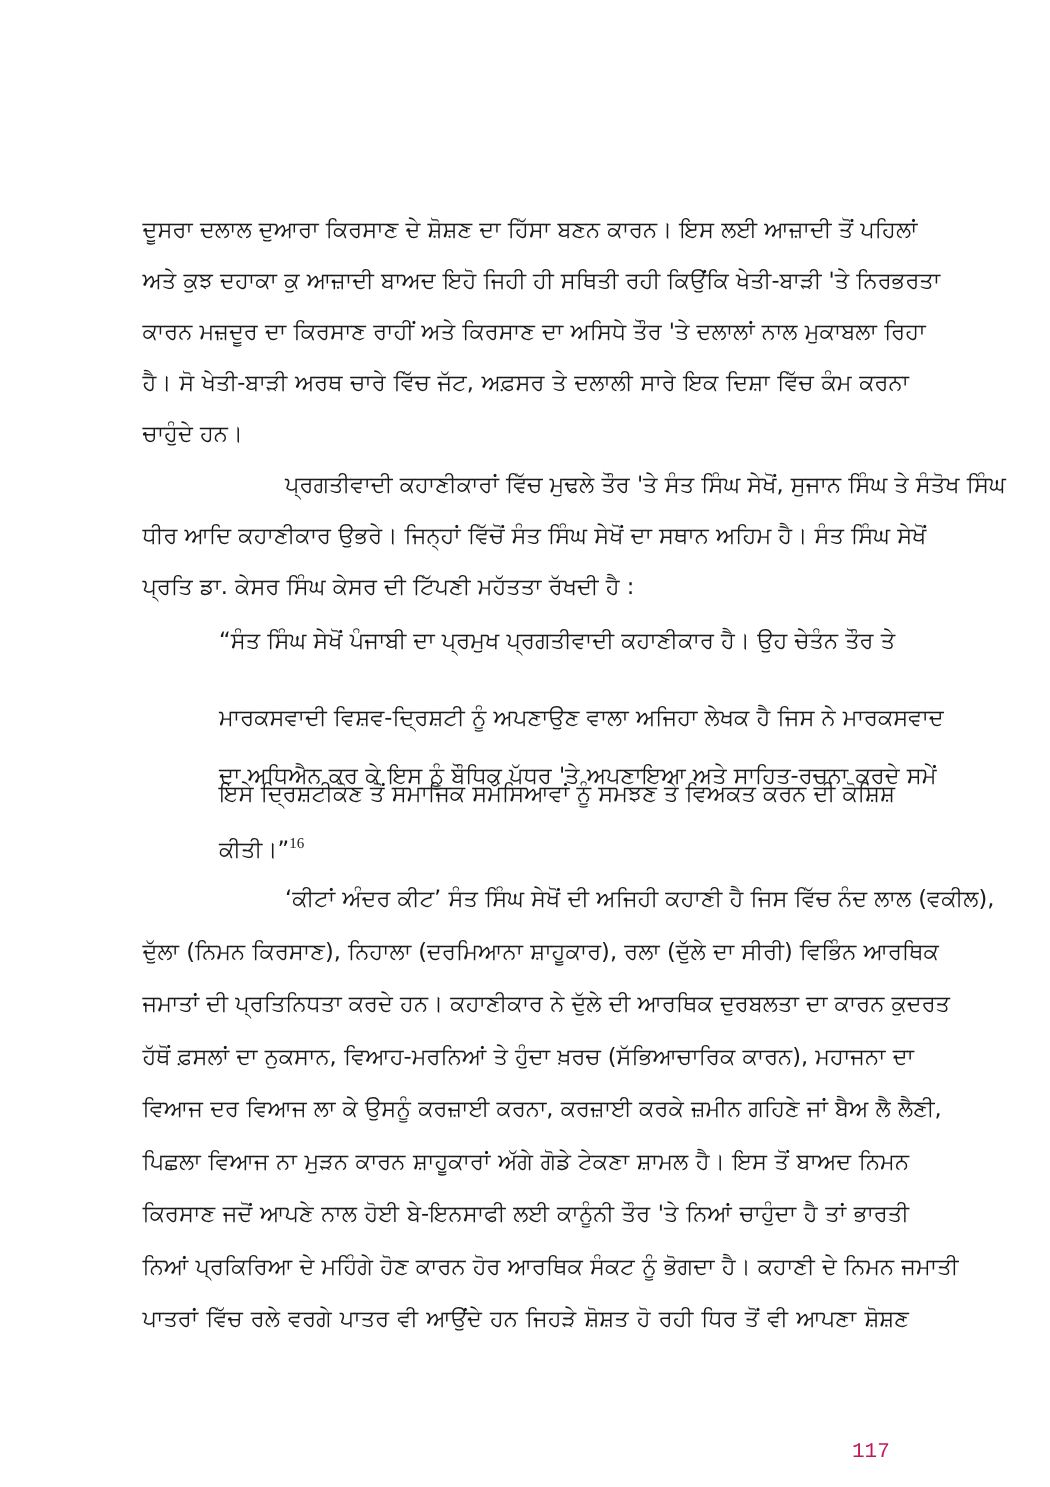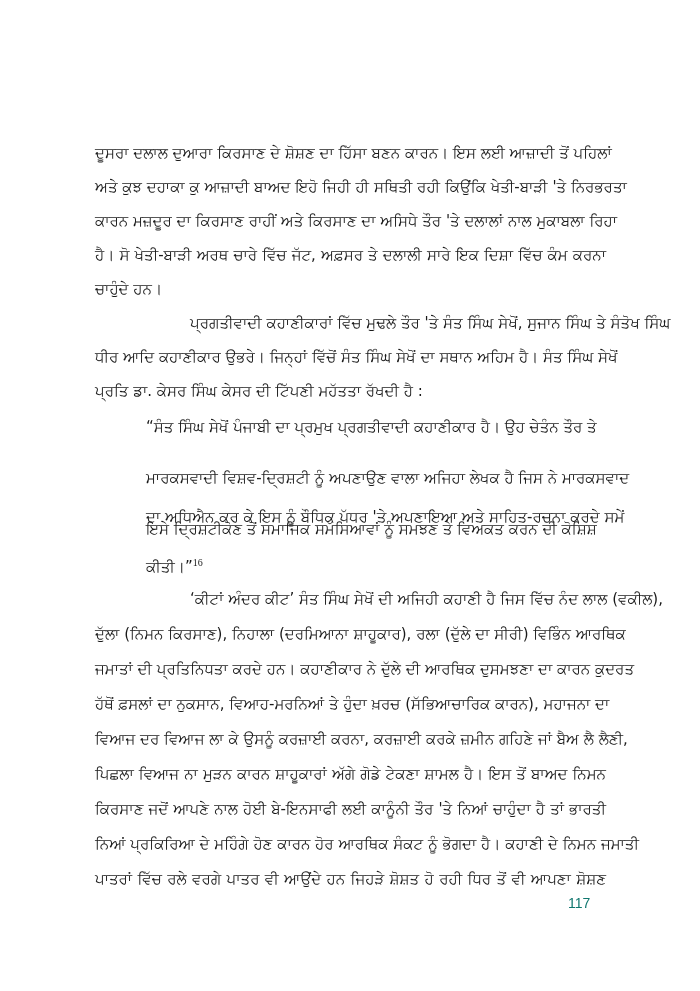--- a/index.html
+++ b/index.html
@@ -55,24 +55,24 @@
     text-align: center;
   }
   sup.fn {
     font-family: "Liberation Serif", "DejaVu Serif", serif;
     font-size: 10px;
     vertical-align: 6px;
   }
   .page-number {
     position: absolute;
     left: 568px;
-    top: 895px;
-    font-family: Liberation Sans, sans-serif;
+    top: 960px;
+    font-family: Liberation Mono, monospace;
     font-size: 14px;
-    color: #0f766e;
+    color: #be185d;
   }
 </style>
 </head>
 <body>
 
 <div class="page">
 
   <div>
     <div class="line full" style="top:143px">ਦੂਸਰਾ ਦਲਾਲ ਦੁਆਰਾ ਕਿਰਸਾਣ ਦੇ ਸ਼ੋਸ਼ਣ ਦਾ ਹਿੱਸਾ ਬਣਨ ਕਾਰਨ। ਇਸ ਲਈ ਆਜ਼ਾਦੀ ਤੋਂ ਪਹਿਲਾਂ</div>
     <div class="line full" style="top:177px">ਅਤੇ ਕੁਝ ਦਹਾਕਾ ਕੁ ਆਜ਼ਾਦੀ ਬਾਅਦ ਇਹੋ ਜਿਹੀ ਹੀ ਸਥਿਤੀ ਰਹੀ ਕਿਉਂਕਿ ਖੇਤੀ-ਬਾੜੀ 'ਤੇ ਨਿਰਭਰਤਾ</div>
@@ -93,21 +93,21 @@
     <div class="line quote" style="top:507px">ਦਾ ਅਧਿਐਨ ਕਰ ਕੇ ਇਸ ਨੂੰ ਬੌਧਿਕ ਪੱਧਰ 'ਤੇ ਅਪਣਾਇਆ ਅਤੇ ਸਾਹਿਤ-ਰਚਨਾ ਕਰਦੇ ਸਮੇਂ</div>
     <div class="line quote" style="top:519px">ਇਸੇ ਦ੍ਰਿਸ਼ਟੀਕੋਣ ਤੋਂ ਸਮਾਜਿਕ ਸਮੱਸਿਆਵਾਂ ਨੂੰ ਸਮਝਣ ਤੇ ਵਿਅਕਤ ਕਰਨ ਦੀ ਕੋਸ਼ਿਸ਼</div>
     <div class="line quote-last" style="top:553px">
       <span>ਕੀਤੀ।”</span><sup class="fn">16</sup>
     </div>
   </div>
 
   <div>
     <div class="line indent" style="top:589px">‘ਕੀਟਾਂ ਅੰਦਰ ਕੀਟ’ ਸੰਤ ਸਿੰਘ ਸੇਖੋਂ ਦੀ ਅਜਿਹੀ ਕਹਾਣੀ ਹੈ ਜਿਸ ਵਿੱਚ ਨੰਦ ਲਾਲ (ਵਕੀਲ),</div>
     <div class="line full" style="top:624px">ਦੁੱਲਾ (ਨਿਮਨ ਕਿਰਸਾਣ), ਨਿਹਾਲਾ (ਦਰਮਿਆਨਾ ਸ਼ਾਹੂਕਾਰ), ਰਲਾ (ਦੁੱਲੇ ਦਾ ਸੀਰੀ) ਵਿਭਿੰਨ ਆਰਥਿਕ</div>
-    <div class="line full" style="top:659px">ਜਮਾਤਾਂ ਦੀ ਪ੍ਰਤਿਨਿਧਤਾ ਕਰਦੇ ਹਨ। ਕਹਾਣੀਕਾਰ ਨੇ ਦੁੱਲੇ ਦੀ ਆਰਥਿਕ ਦੁਸਮਝਣਾ ਦਾ ਕਾਰਨ ਕੁਦਰਤ</div>
+    <div class="line full" style="top:659px">ਜਮਾਤਾਂ ਦੀ ਪ੍ਰਤਿਨਿਧਤਾ ਕਰਦੇ ਹਨ। ਕਹਾਣੀਕਾਰ ਨੇ ਦੁੱਲੇ ਦੀ ਆਰਥਿਕ ਦੁਰਬਲਤਾ ਦਾ ਕਾਰਨ ਕੁਦਰਤ</div>
     <div class="line full" style="top:694px">ਹੱਥੋਂ ਫ਼ਸਲਾਂ ਦਾ ਨੁਕਸਾਨ, ਵਿਆਹ-ਮਰਨਿਆਂ ਤੇ ਹੁੰਦਾ ਖ਼ਰਚ (ਸੱਭਿਆਚਾਰਿਕ ਕਾਰਨ), ਮਹਾਜਨਾ ਦਾ</div>
     <div class="line full" style="top:729px">ਵਿਆਜ ਦਰ ਵਿਆਜ ਲਾ ਕੇ ਉਸਨੂੰ ਕਰਜ਼ਾਈ ਕਰਨਾ, ਕਰਜ਼ਾਈ ਕਰਕੇ ਜ਼ਮੀਨ ਗਹਿਣੇ ਜਾਂ ਬੈਅ ਲੈ ਲੈਣੀ,</div>
     <div class="line full" style="top:764px">ਪਿਛਲਾ ਵਿਆਜ ਨਾ ਮੁੜਨ ਕਾਰਨ ਸ਼ਾਹੂਕਾਰਾਂ ਅੱਗੇ ਗੋਡੇ ਟੇਕਣਾ ਸ਼ਾਮਲ ਹੈ। ਇਸ ਤੋਂ ਬਾਅਦ ਨਿਮਨ</div>
     <div class="line full" style="top:799px">ਕਿਰਸਾਣ ਜਦੋਂ ਆਪਣੇ ਨਾਲ ਹੋਈ ਬੇ-ਇਨਸਾਫੀ ਲਈ ਕਾਨੂੰਨੀ ਤੌਰ 'ਤੇ ਨਿਆਂ ਚਾਹੁੰਦਾ ਹੈ ਤਾਂ ਭਾਰਤੀ</div>
     <div class="line full" style="top:834px">ਨਿਆਂ ਪ੍ਰਕਿਰਿਆ ਦੇ ਮਹਿੰਗੇ ਹੋਣ ਕਾਰਨ ਹੋਰ ਆਰਥਿਕ ਸੰਕਟ ਨੂੰ ਭੋਗਦਾ ਹੈ। ਕਹਾਣੀ ਦੇ ਨਿਮਨ ਜਮਾਤੀ</div>
     <div class="line full" style="top:869px">ਪਾਤਰਾਂ ਵਿੱਚ ਰਲੇ ਵਰਗੇ ਪਾਤਰ ਵੀ ਆਉਂਦੇ ਹਨ ਜਿਹੜੇ ਸ਼ੋਸ਼ਤ ਹੋ ਰਹੀ ਧਿਰ ਤੋਂ ਵੀ ਆਪਣਾ ਸ਼ੋਸ਼ਣ</div>
   </div>
 
   <div class="page-number">117</div>
 

